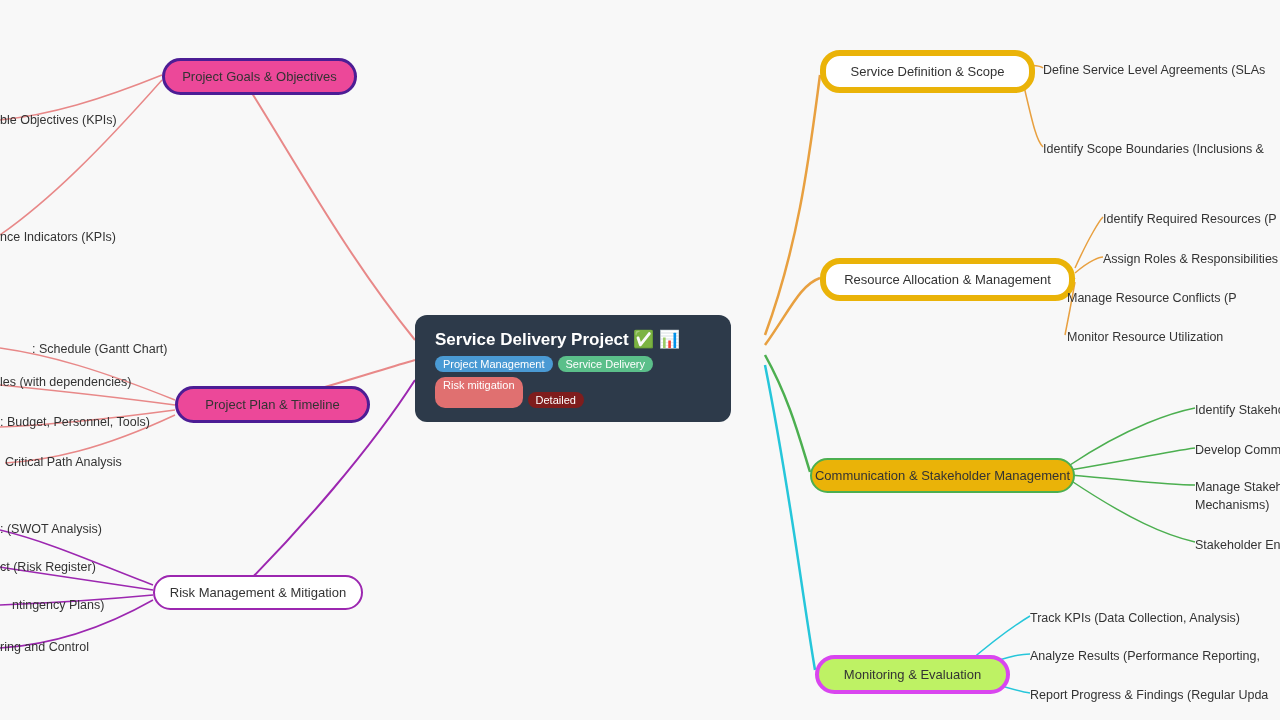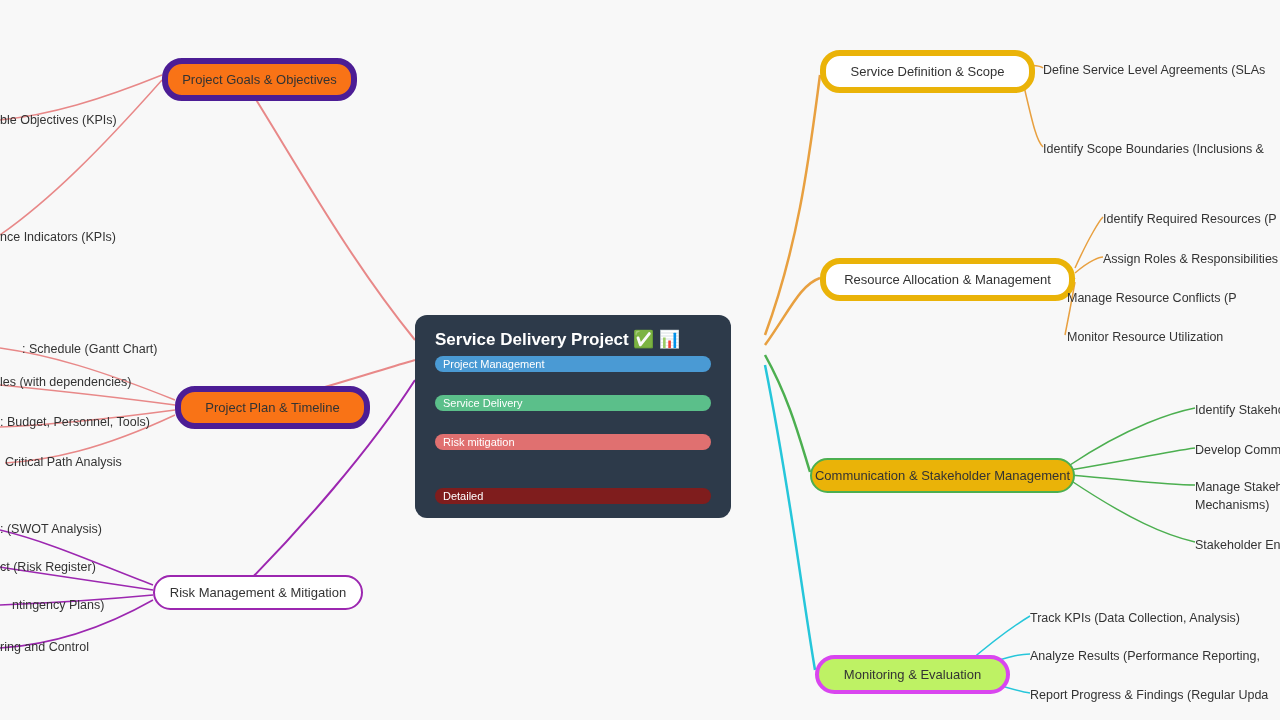--- a/index.html
+++ b/index.html
@@ -38,39 +38,38 @@
       padding: 14px 20px;
       cursor: pointer;
     }
     .node-center .title {
       font-size: 17px;
       font-weight: bold;
       margin-bottom: 6px;
     }
     .node-center .tags {
       display: flex;
-      gap: 23px;
+      gap: 5px;
       flex-wrap: wrap;
-      flex-direction: column;
     }
     .tag {
       border-radius: 10px;
       padding: 2px 8px;
       font-size: 11px;
       color: white;
     }
     .tag-pm { background: #4a9ad4; }
     .tag-sd { background: #5bbf8a; }
     .tag-rm { background: #e07070; }
     .tag-dt { background: #7f1d1d; margin-top: 15px; }
 
     
     .node-left {
-      border: 6px solid #4c1d95;
-      background: #f97316;
+      border: 3px solid #4c1d95;
+      background: #ec4899;
       color: #333;
     }
     
     .node-orange {
       border: 6px solid #eab308;
       background: white;
       color: #333;
     }
     
     .node-green {
@@ -170,21 +169,21 @@
 <div class="node node-left" style="top: 386px; left: 175px; width: 195px;">
   <span>Project Plan &amp; Timeline</span>
 </div>
 
 <div class="node node-purple" style="top: 575px; left: 153px; width: 210px; border: 2px solid #9c27b0;">
   <span>Risk Management &amp; Mitigation</span>
 </div>
 
 <div class="leaf-text" style="top: 113px; left: 0px;">ble Objectives (KPIs)</div>
 <div class="leaf-text" style="top: 230px; left: 0px;">nce Indicators (KPIs)</div>
-<div class="leaf-text" style="top: 342px; left: 2px; padding-left: 20px;">: Schedule (Gantt Chart)</div>
+<div class="leaf-text" style="top: 342px; left: 12px; padding-left: 20px;">: Schedule (Gantt Chart)</div>
 <div class="leaf-text" style="top: 375px; left: 0px;">les (with dependencies)</div>
 <div class="leaf-text" style="top: 415px; left: 0px;">: Budget, Personnel, Tools)</div>
 <div class="leaf-text" style="top: 455px; left: 5px;">Critical Path Analysis</div>
 <div class="leaf-text" style="top: 522px; left: 0px;">: (SWOT Analysis)</div>
 <div class="leaf-text" style="top: 560px; left: 0px;">ct (Risk Register)</div>
 <div class="leaf-text" style="top: 598px; left: 0px; padding-left: 12px;">ntingency Plans)</div>
 <div class="leaf-text" style="top: 640px; left: 0px;">ring and Control</div>
 
 <div class="node node-orange" style="top: 50px; left: 820px; width: 215px;">
   <span>Service Definition &amp; Scope</span>

